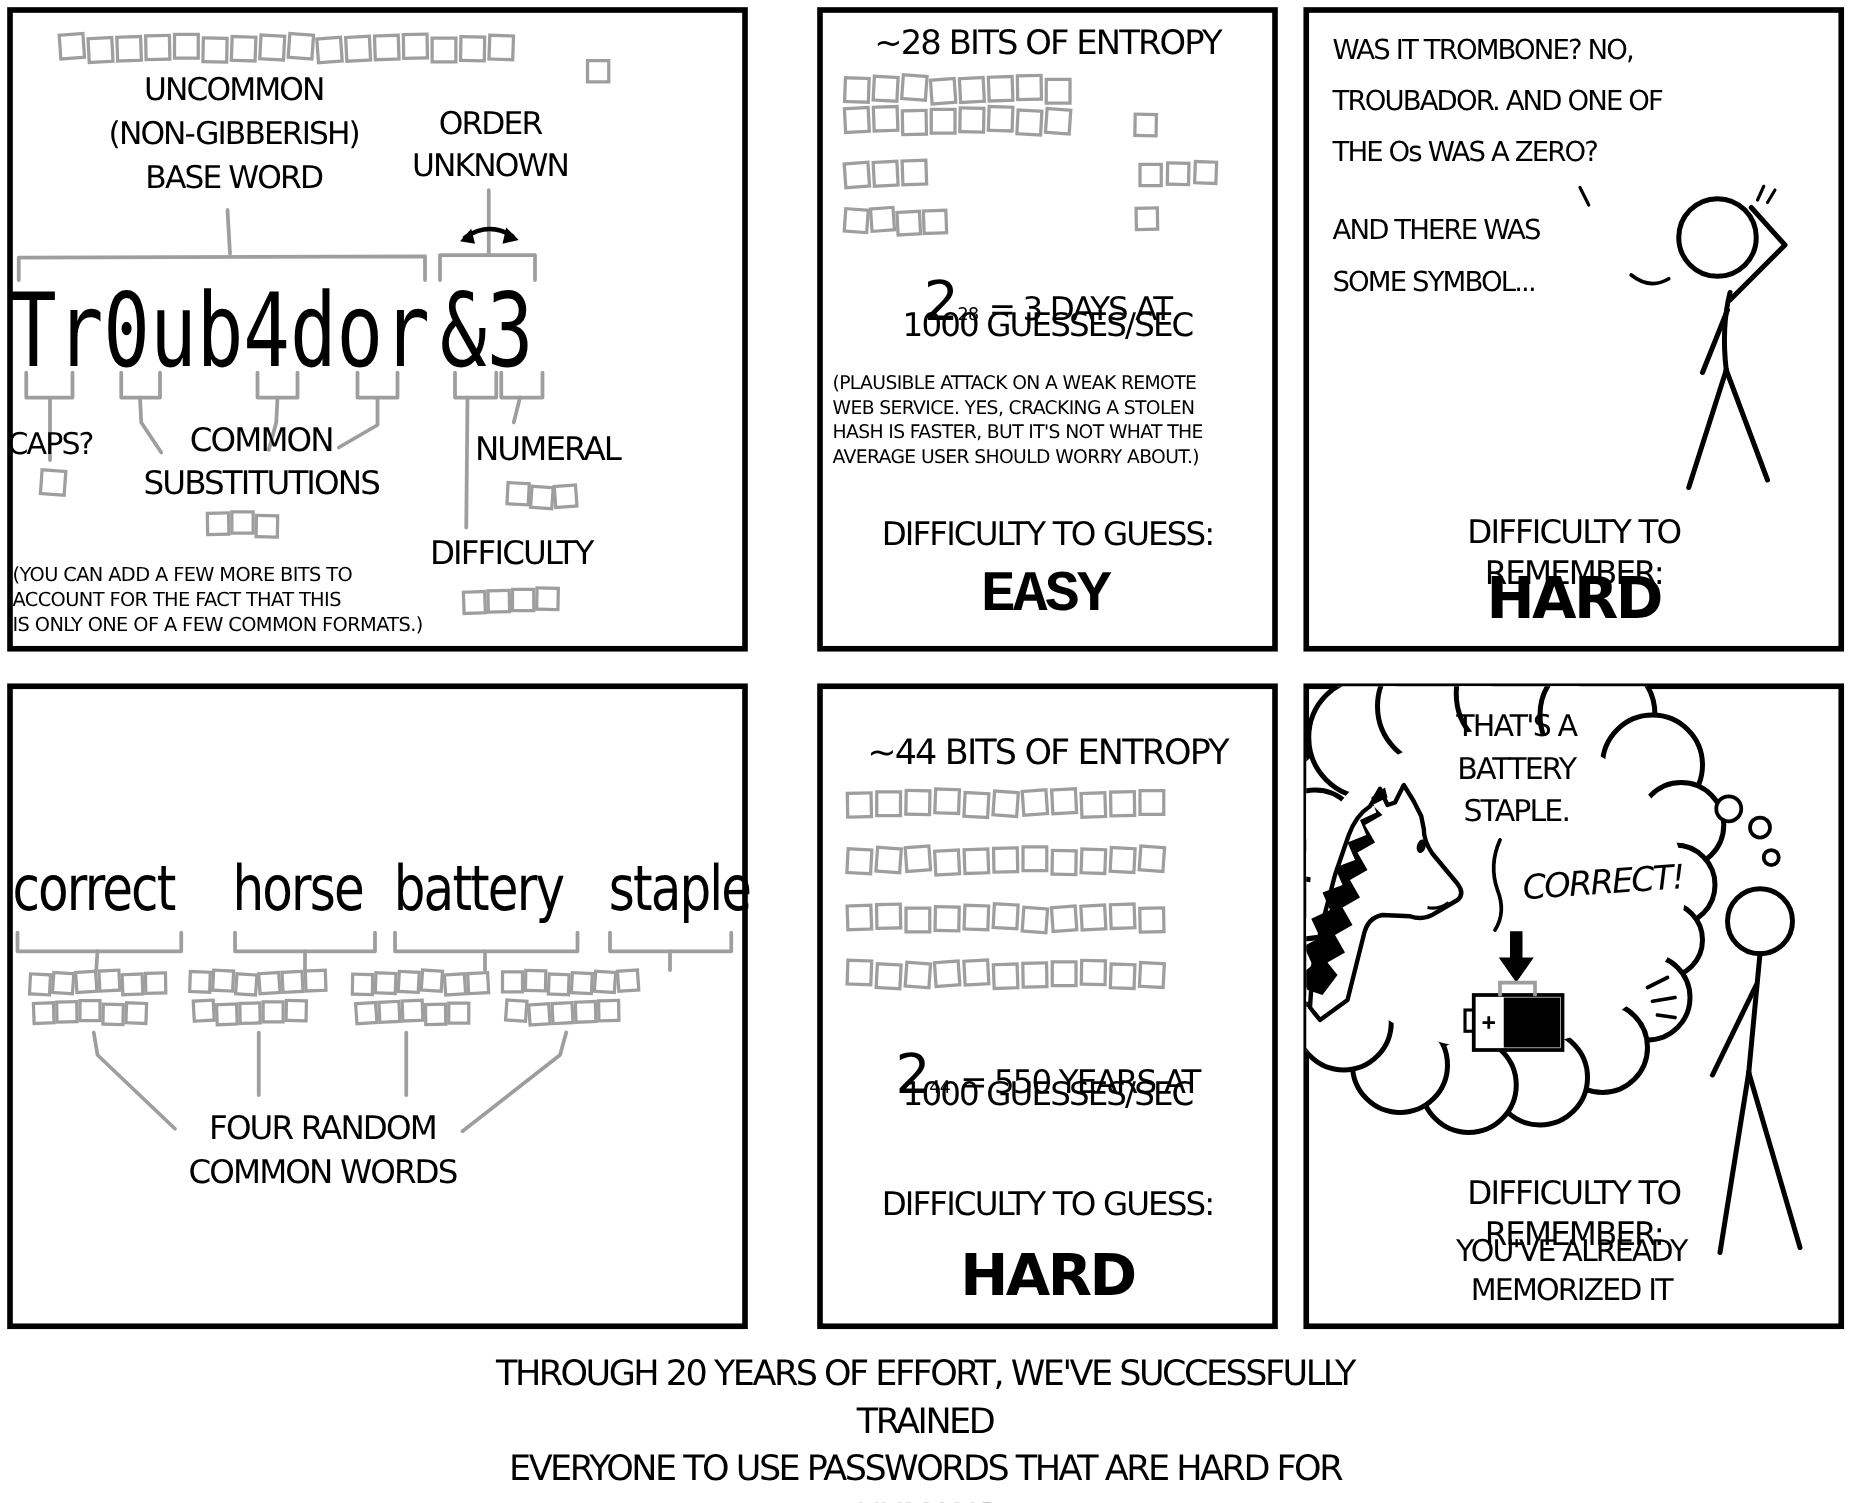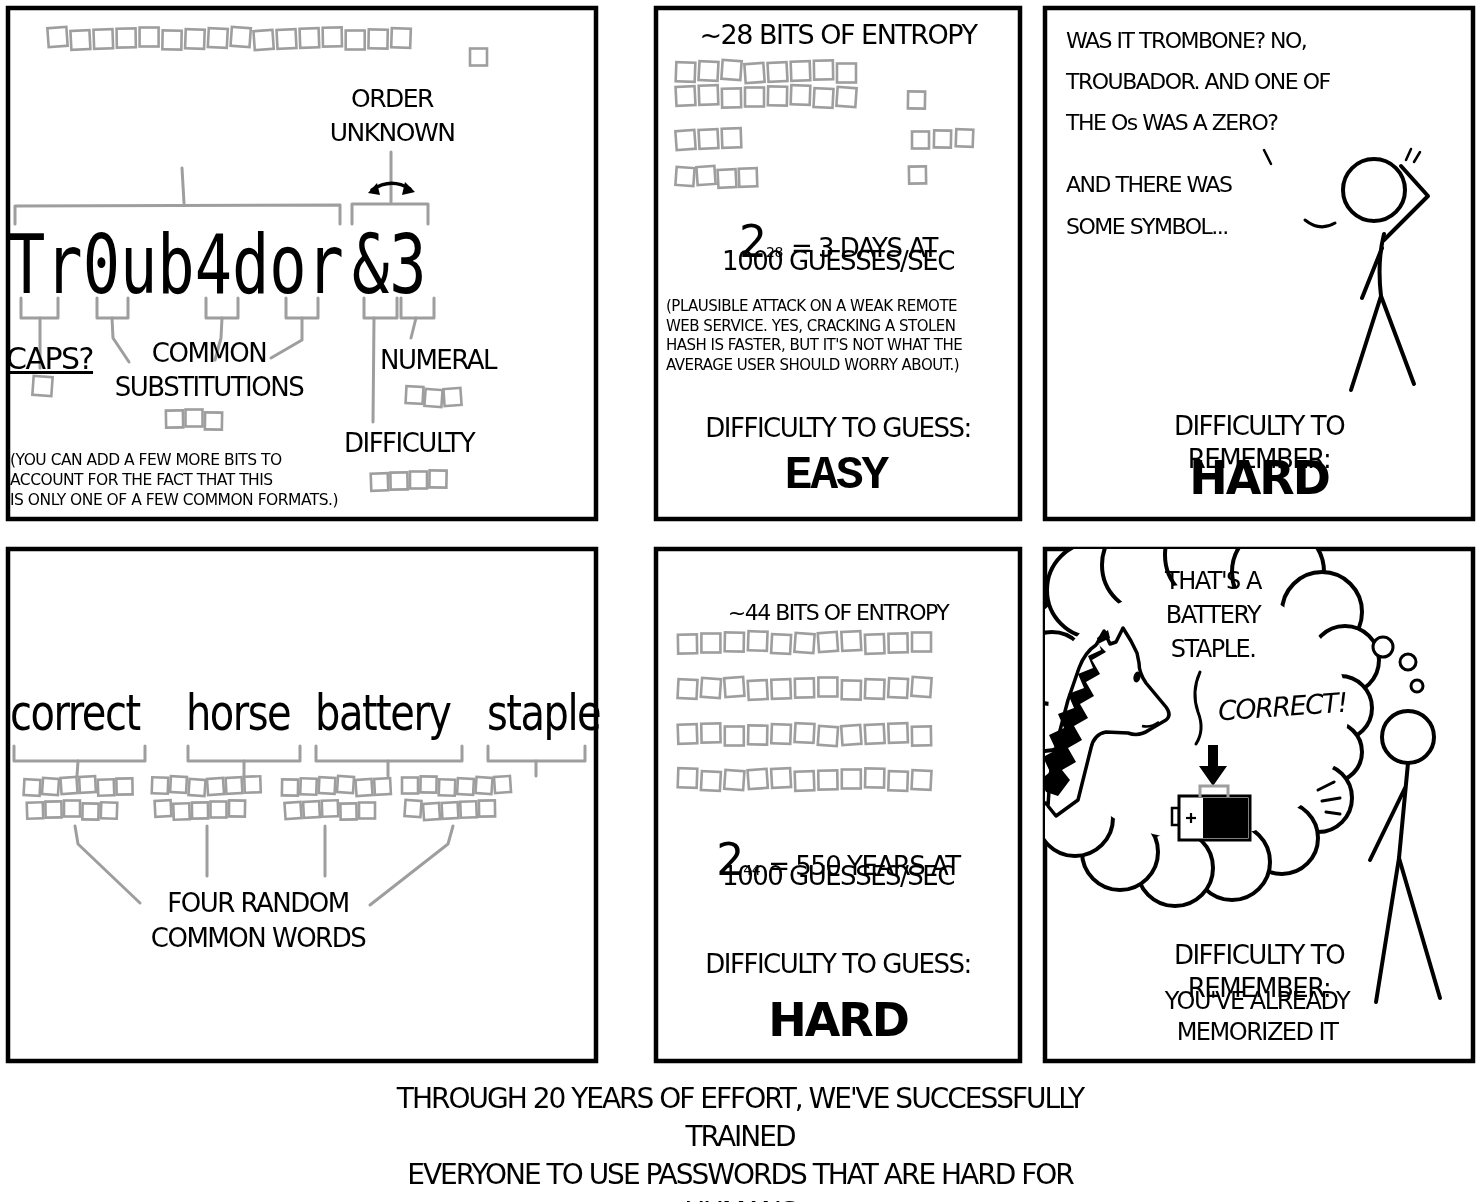--- a/index.html
+++ b/index.html
@@ -300,25 +300,28 @@
       <g fill="none" stroke="#000" stroke-width="4" stroke-linecap="round">
         <circle cx="1408" cy="737" r="26" fill="#fff"></circle>
         <path d="M1408,763 L1399,858"></path>
         <path d="M1405,788 L1370,860"></path>
         <path d="M1399,858 L1376,1002"></path>
         <path d="M1399,858 L1440,998"></path>
       </g>
     </g>
   </svg>
 
+  <div class="t c" style="left:187px;top:54px;font-size:25px;line-height:35px;">UNCOMMON
+(NON-GIBBERISH)
+BASE WORD</div>
   <div class="t c" style="left:392px;top:82px;font-size:25px;line-height:34px;">ORDER
 UNKNOWN</div>
   <div class="t pw" style="left:8px;top:224px;">Tr0ub4dor</div>
   <div class="t pw" style="left:352px;top:224px;">&amp;3</div>
-  <div class="t" style="left:6px;top:340px;font-size:30px;text-decoration:underline;">CAPS?</div>
+  <div class="t" style="left:6px;top:340px;font-size:24px;">CAPS?</div>
   <div class="t c" style="left:209px;top:336px;font-size:26px;line-height:34px;">COMMON
 SUBSTITUTIONS</div>
   <div class="t c" style="left:438px;top:344px;font-size:26px;">NUMERAL</div>
   <div class="t c" style="left:409px;top:427px;font-size:26px;">DIFFICULTY</div>
   <div class="t note" style="left:10px;top:450px;font-size:15.5px;">(YOU CAN ADD A FEW MORE BITS TO
 ACCOUNT FOR THE FACT THAT THIS
 IS ONLY ONE OF A FEW COMMON FORMATS.)</div>
 
   <div class="t c" style="left:838px;top:18px;font-size:27px;text-align:center;">~28 BITS OF ENTROPY</div>
   <div class="t c" style="left:838px;top:194px;">
@@ -344,21 +347,21 @@
   <div class="t c" style="left:1259px;top:410px;font-size:26px;">DIFFICULTY TO REMEMBER:</div>
   <div class="t c big" style="left:1259px;top:450px;">HARD</div>
 
   <div class="t word" style="left:10px;top:687px;">correct</div>
   <div class="t word" style="left:186px;top:687px;">horse</div>
   <div class="t word" style="left:315px;top:687px;">battery</div>
   <div class="t word" style="left:487px;top:687px;">staple</div>
   <div class="t c" style="left:258px;top:886px;font-size:26px;line-height:35px;">FOUR RANDOM
 COMMON WORDS</div>
 
-  <div class="t c" style="left:838px;top:599px;font-size:22px;">~44 BITS OF ENTROPY</div>
+  <div class="t c" style="left:838px;top:584px;font-size:28px;">~44 BITS OF ENTROPY</div>
   <div class="t c" style="left:838px;top:812px;">
     <span class="formula">
         <span class="b2">2</span>
         <sup>44</sup>
         <span class="tail">= 550 YEARS AT</span>
       </span>
   </div>
   <div class="t c" style="left:838px;top:860px;font-size:26px;">1000 GUESSES/SEC</div>
   <div class="t c" style="left:838px;top:948px;font-size:26px;">DIFFICULTY TO GUESS:</div>
   <div class="t c big" style="left:838px;top:992px;">HARD</div>

